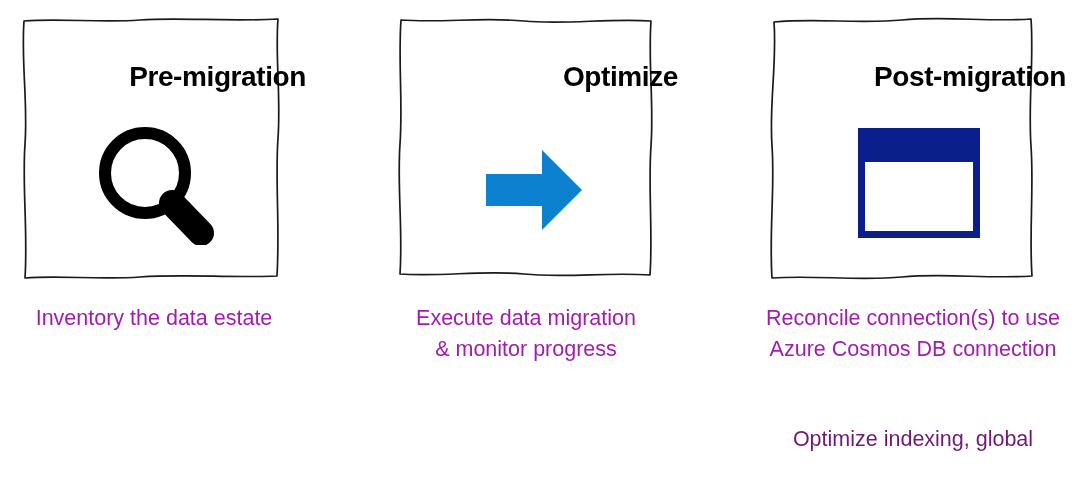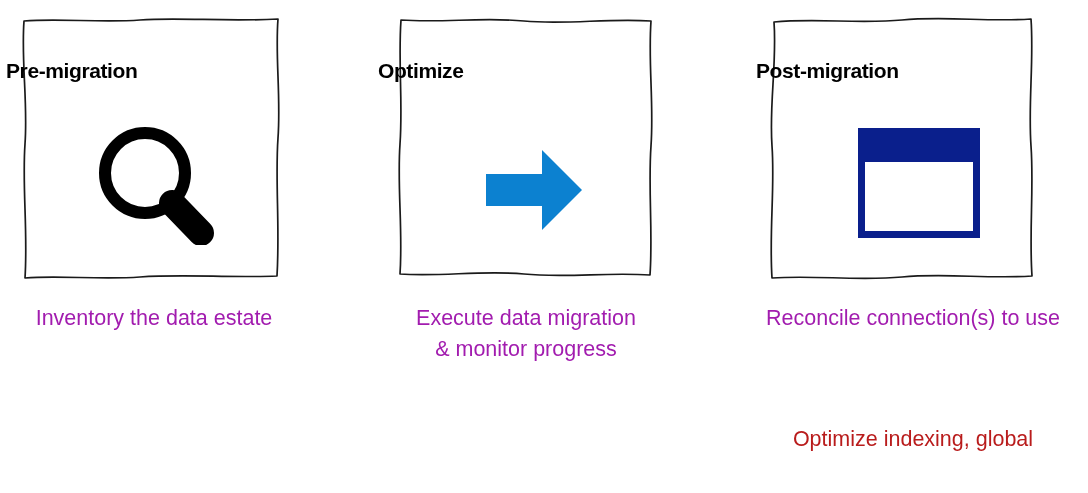--- a/index.html
+++ b/index.html
@@ -42,25 +42,25 @@
     position: absolute;
     inset: 0;
     width: 100%;
     height: 100%;
     overflow: visible;
   }
 
   
   .panel-title {
     position: absolute;
-    top: 52px;
+    top: 58px;
     left: 0;
     width: 100%;
-    text-align: left;
-    font-size: 21px;
+    text-align: right;
+    font-size: 28px;
     font-weight: bold;
     letter-spacing: -0.4px;
     line-height: 38px;
     color: #000000;
     white-space: nowrap;
   }
   #col-0 .panel-title { left: 6px; }
   #col-1 .panel-title { left: 2px; }
   #col-2 .panel-title { left: 8px; }
 
@@ -94,21 +94,21 @@
 
   #caption-extra-2 {
     position: absolute;
     top: 424px;
     left: 10px;
     width: 100%;
     text-align: center;
     font-size: 21.5px;
     font-weight: 400;
     line-height: 31px;
-    color: #b91c1c;
+    color: #701a75;
   }
   .caption-line { display: block; }
 </style>
 </head>
 <body>
 
 <div class="col" id="col-0">
 
   <div class="sketch-box">
     <svg viewBox="0 0 262 264" preserveAspectRatio="none" aria-hidden="true">
@@ -173,18 +173,19 @@
 
   <div class="icon-slot" id="icon-slot-window">
     <svg width="122" height="110" viewBox="0 0 122 110" aria-hidden="true">
       <rect x="0" y="0" width="122" height="110" fill="#0A1F8C"></rect>
       <rect x="7" y="34" width="108" height="69" fill="#ffffff"></rect>
     </svg>
   </div>
 
   <div class="caption">
     <span class="caption-line">Reconcile connection(s) to use</span>
+    <span class="caption-line">Azure Cosmos DB connection</span>
   </div>
 
   <div id="caption-extra-2">
     <span class="caption-line">Optimize indexing, global</span>
   </div>
 </div>
 
 </body></html>

